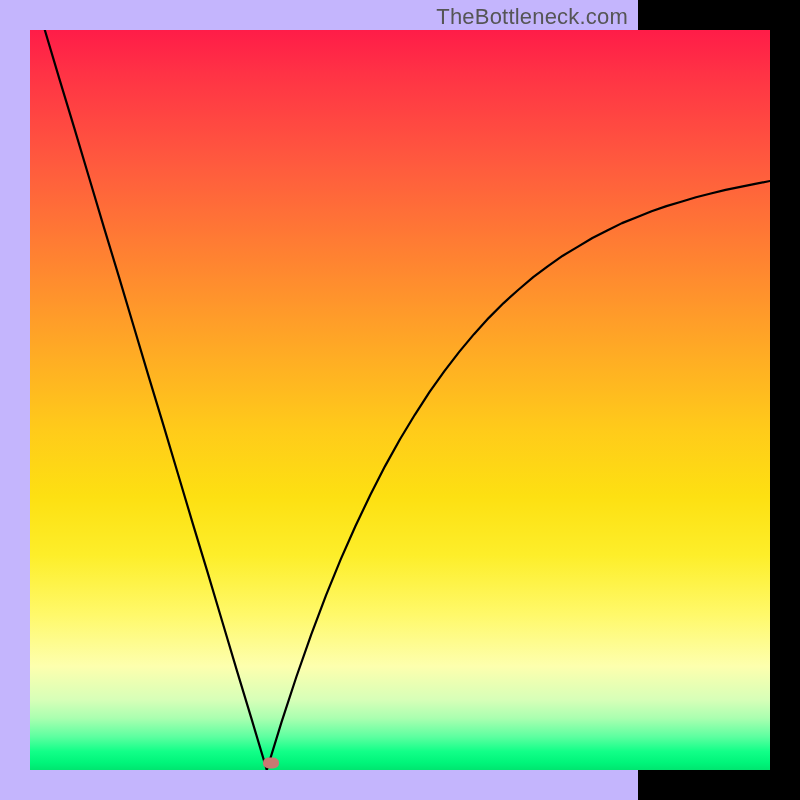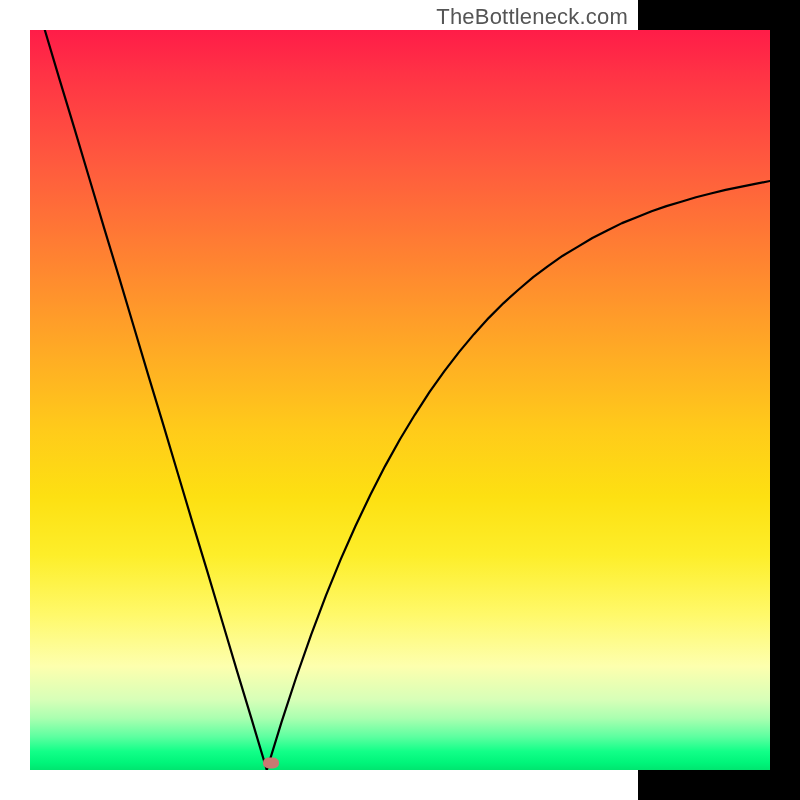--- a/index.html
+++ b/index.html
@@ -8,21 +8,21 @@
     width: 800px;
     height: 800px;
     background: #000;
     overflow: hidden;
     font-family: Arial, Helvetica, sans-serif;
   }
   .frame {
     position: relative;
     width: 638px;
     height: 800px;
-    background: #ffffff;
+    background: #c4b5fd;
   }
   .watermark {
     position: absolute;
     top: 4px;
     right: 10px;
     color: #555;
     font-size: 22px;
     font-weight: 500;
     letter-spacing: 0.2px;
     z-index: 3;

